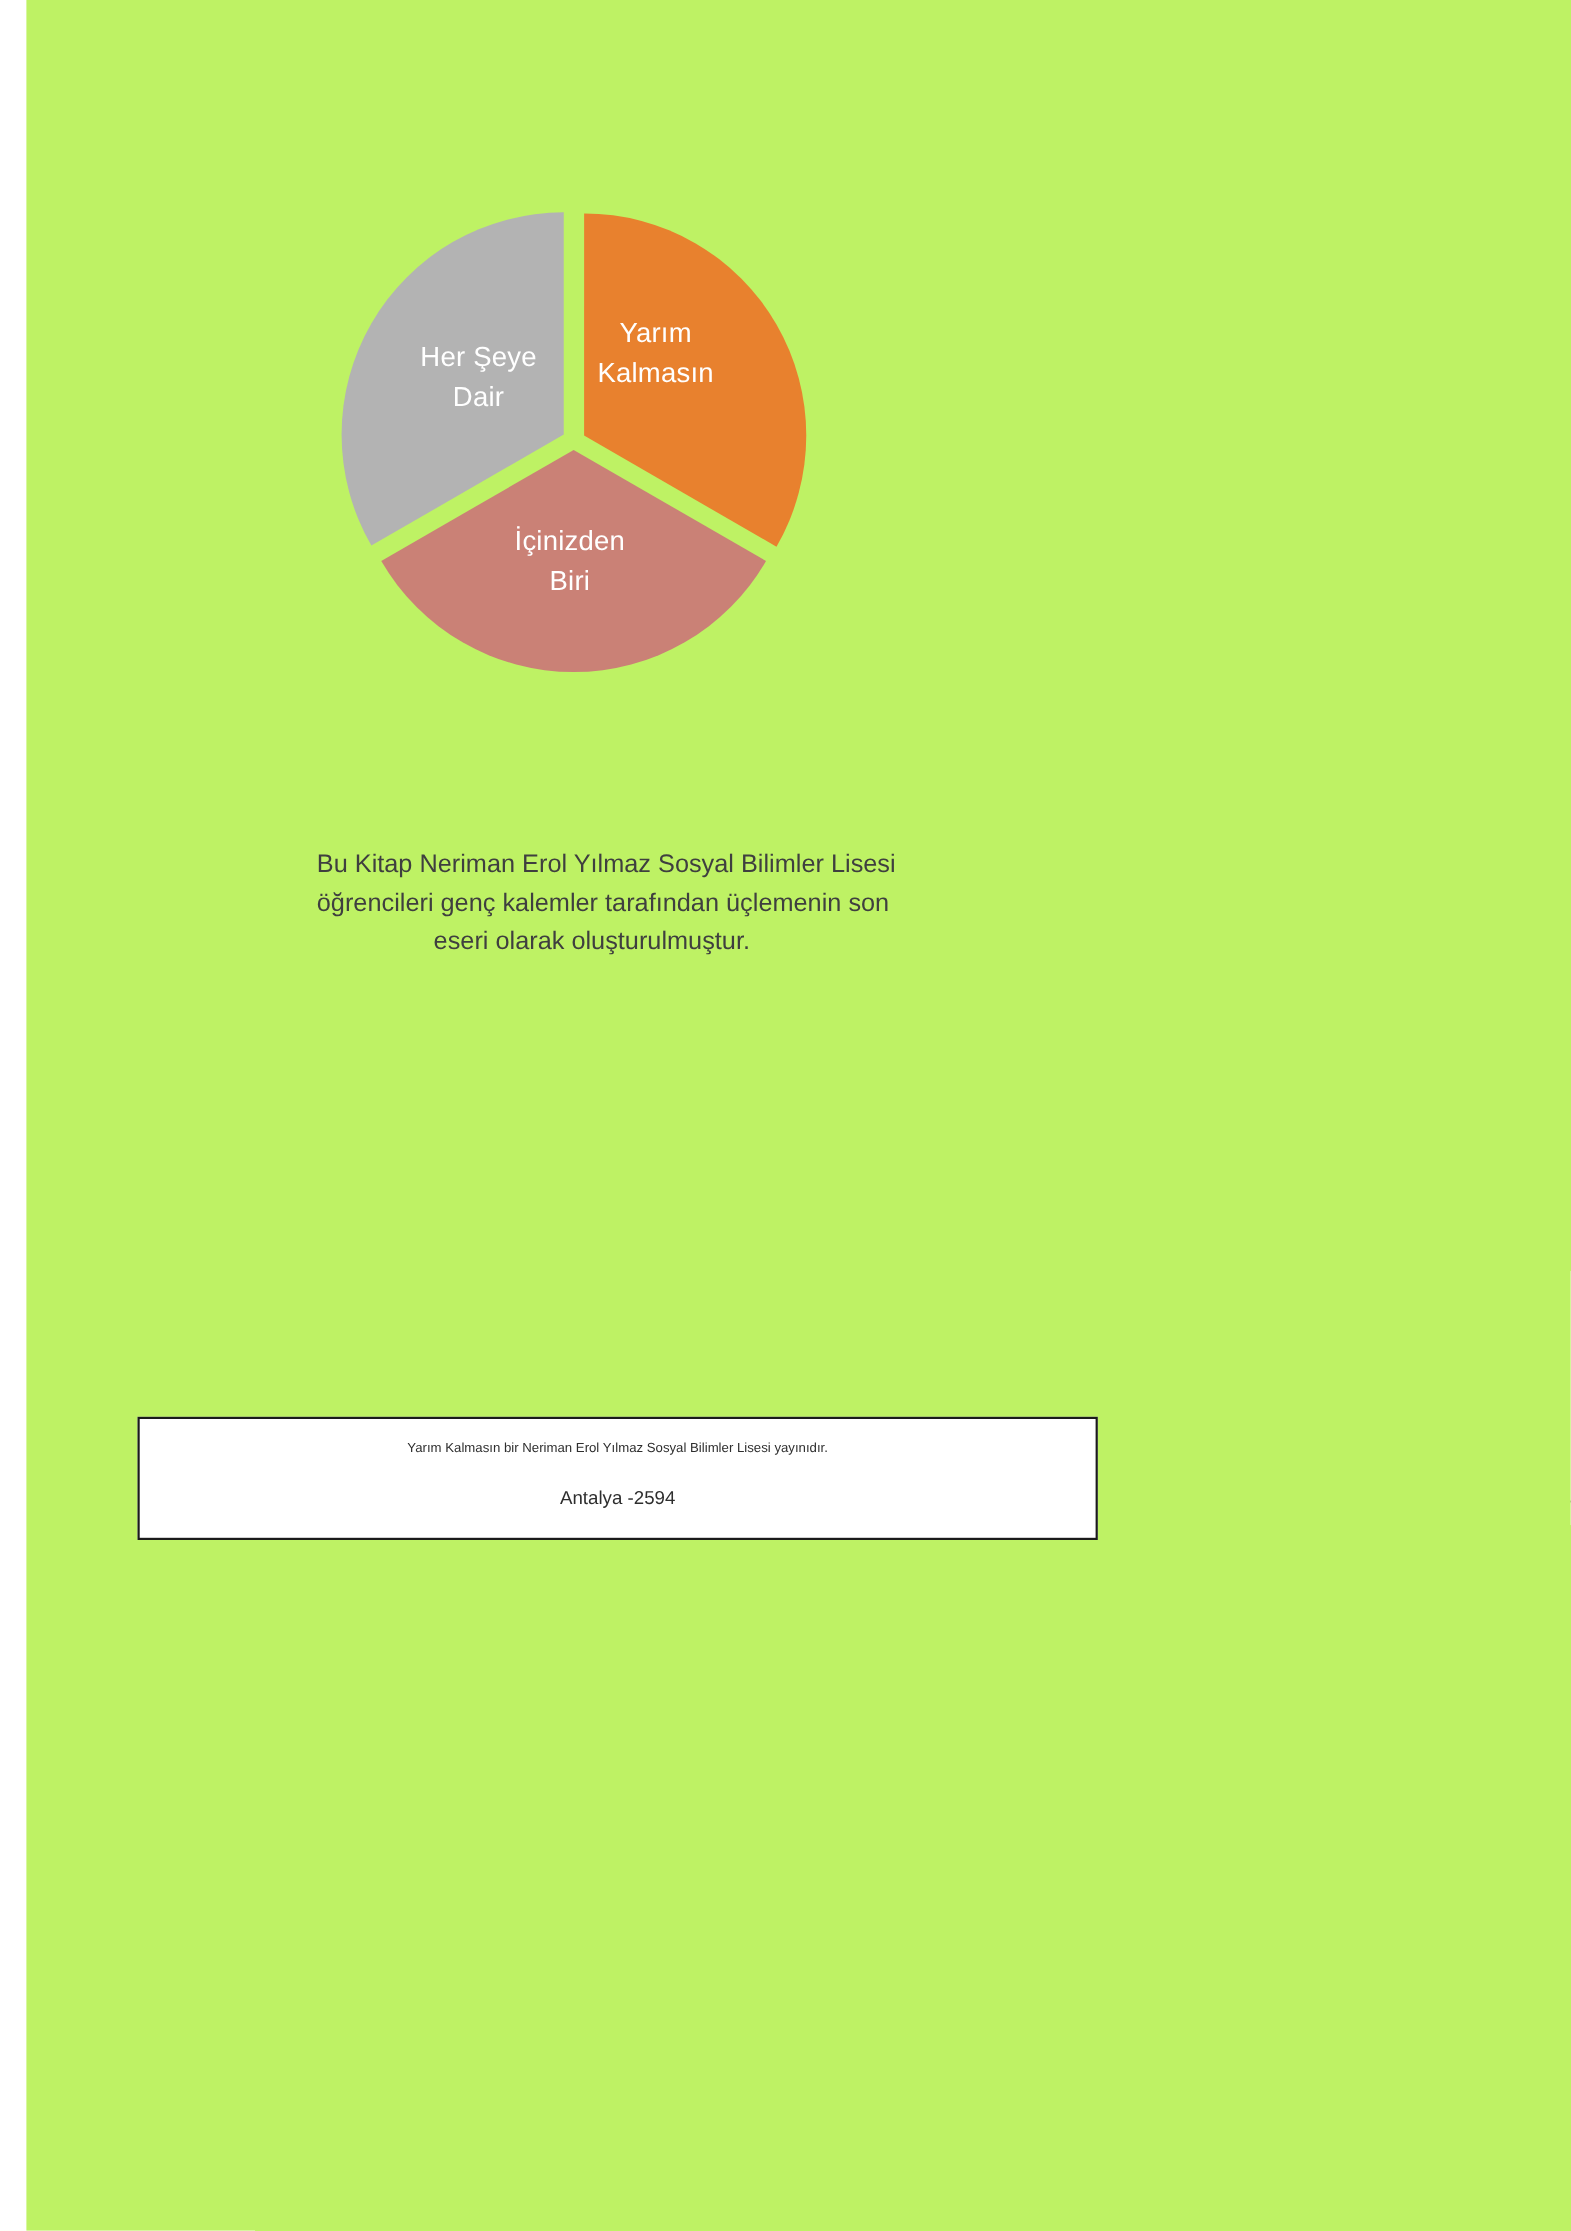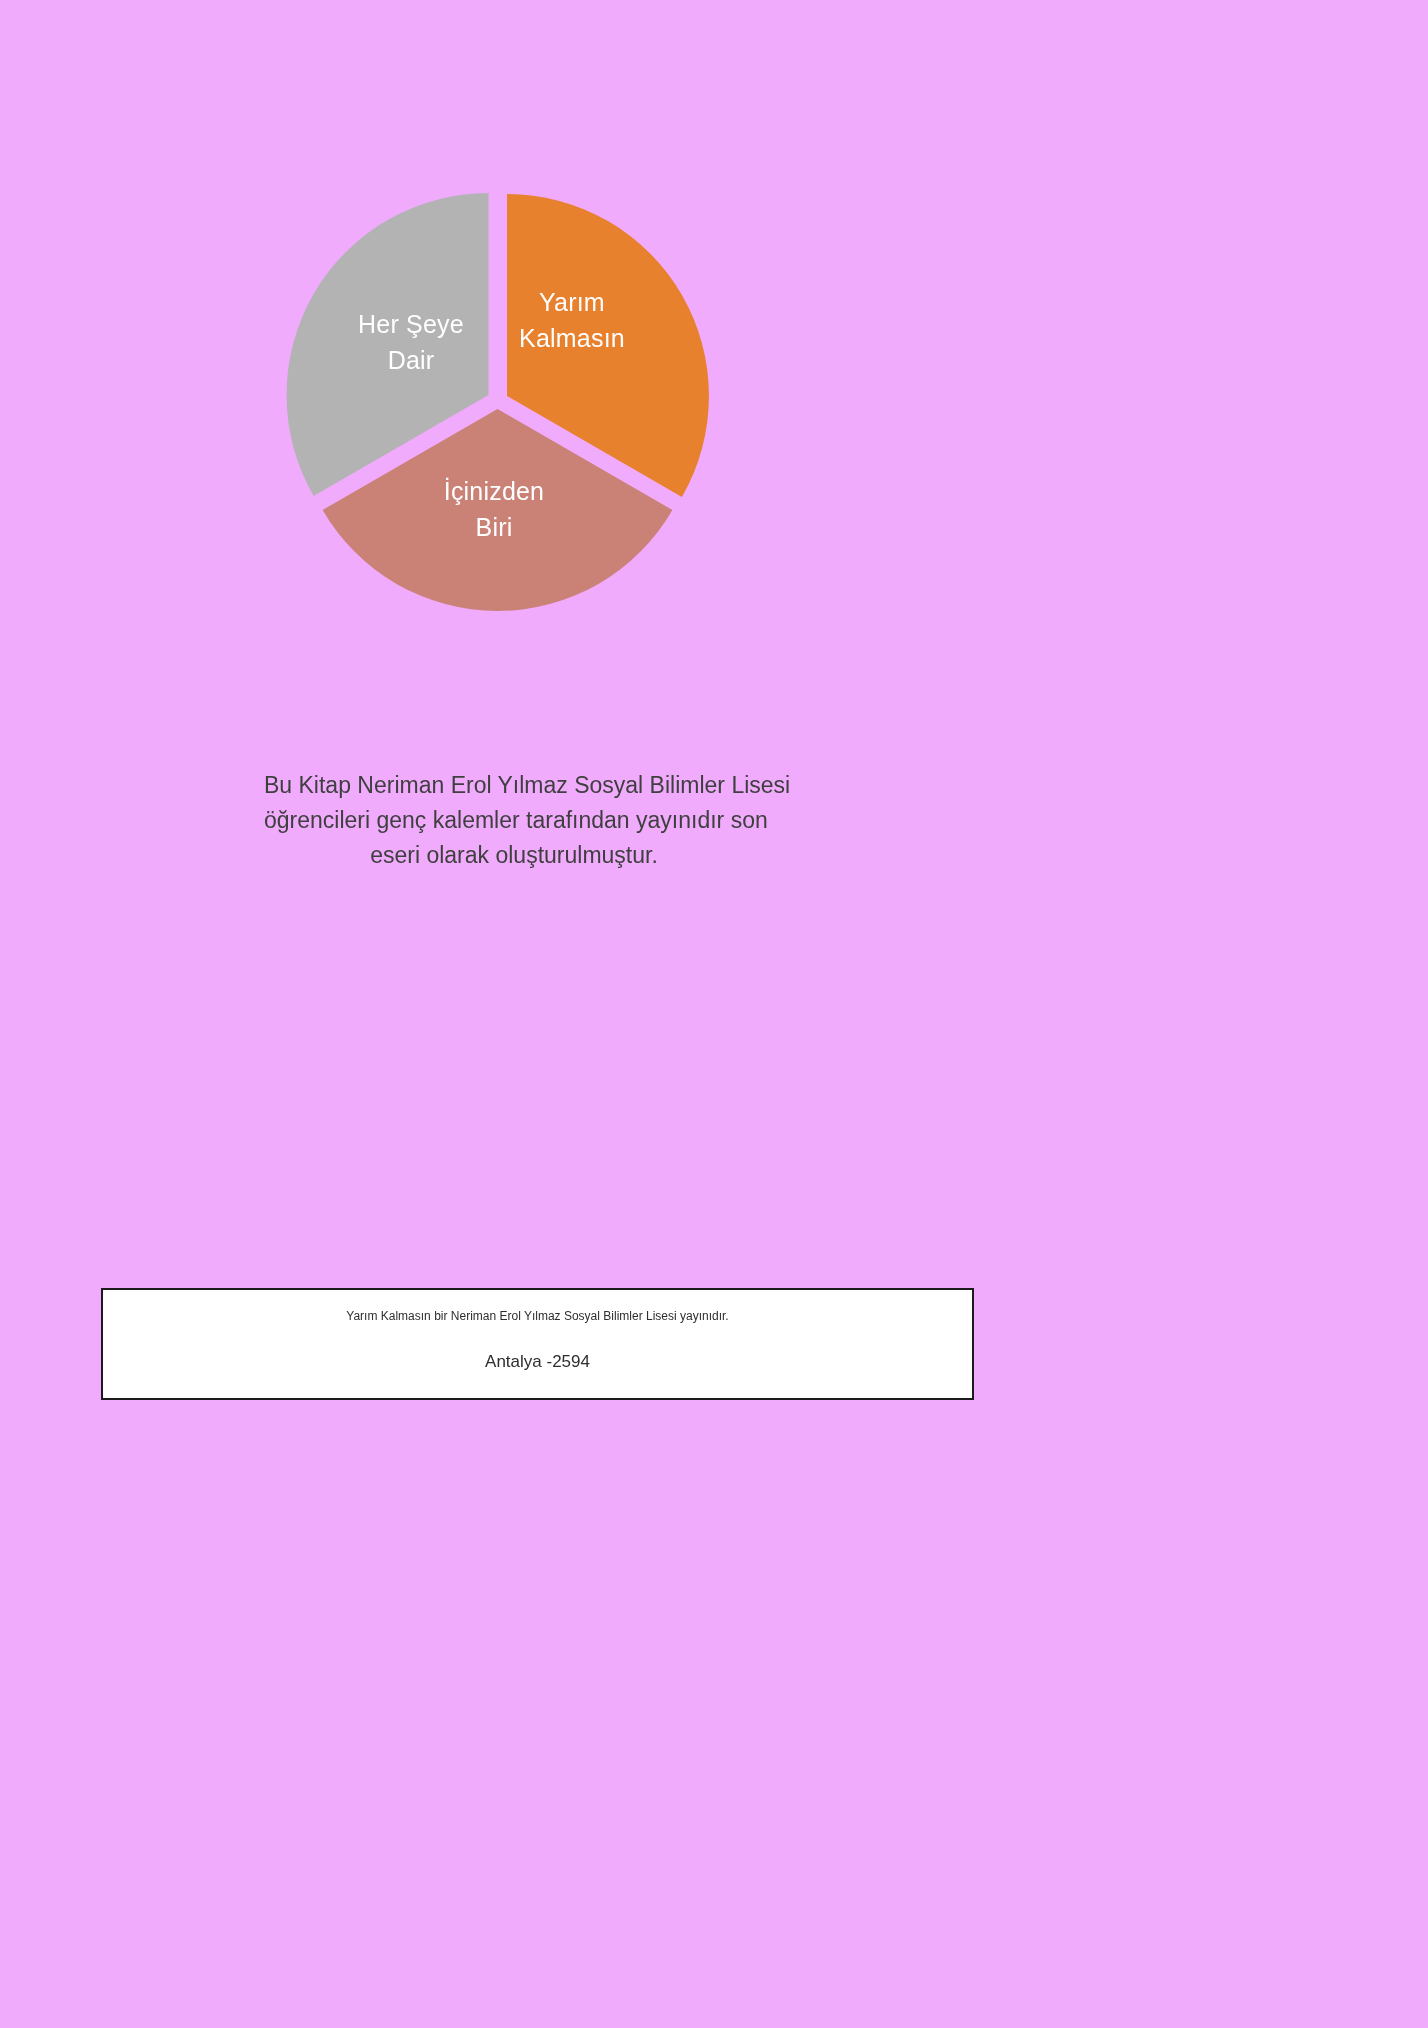--- a/index.html
+++ b/index.html
@@ -13,21 +13,22 @@
     height: 2028px;
     position: relative;
     font-family: "Liberation Sans", sans-serif;
     color: #3a3a3a;
     overflow: hidden;
   }
 
   .page {
     position: absolute;
     inset: 0;
-    background: #f0abfc;
+    background: #bef264;
+    margin-left: 24px;
   }
 
   
   .chart-area {
     position: absolute;
     left: 272px;
     top: 175px;
     width: 500px;
     height: 450px;
   }
@@ -142,21 +143,21 @@
                  A 202 202 0 0 1 225.5 22
                  Z" transform="translate(-9,-4)" fill="#B3B3B3"></path>
         <text class="slice-label" x="139" y="158">Her Şeye</text>
         <text class="slice-label" x="139" y="194">Dair</text>
       </g>
     </svg>
   </div>
 
   <div class="blurb">
     <span class="line">Bu Kitap Neriman Erol Yılmaz Sosyal Bilimler Lisesi</span>
-    <span class="line">öğrencileri genç kalemler tarafından yayınıdır son</span>
+    <span class="line">öğrencileri genç kalemler tarafından üçlemenin son</span>
     <span class="line">eseri olarak oluşturulmuştur.</span>
   </div>
 
   <div class="imprint-box">
     <div class="imprint-line-1">Yarım Kalmasın bir Neriman Erol Yılmaz Sosyal Bilimler Lisesi yayınıdır.</div>
     <div class="imprint-line-2">Antalya -2594</div>
   </div>
 
   <div class="page-marker">
 

